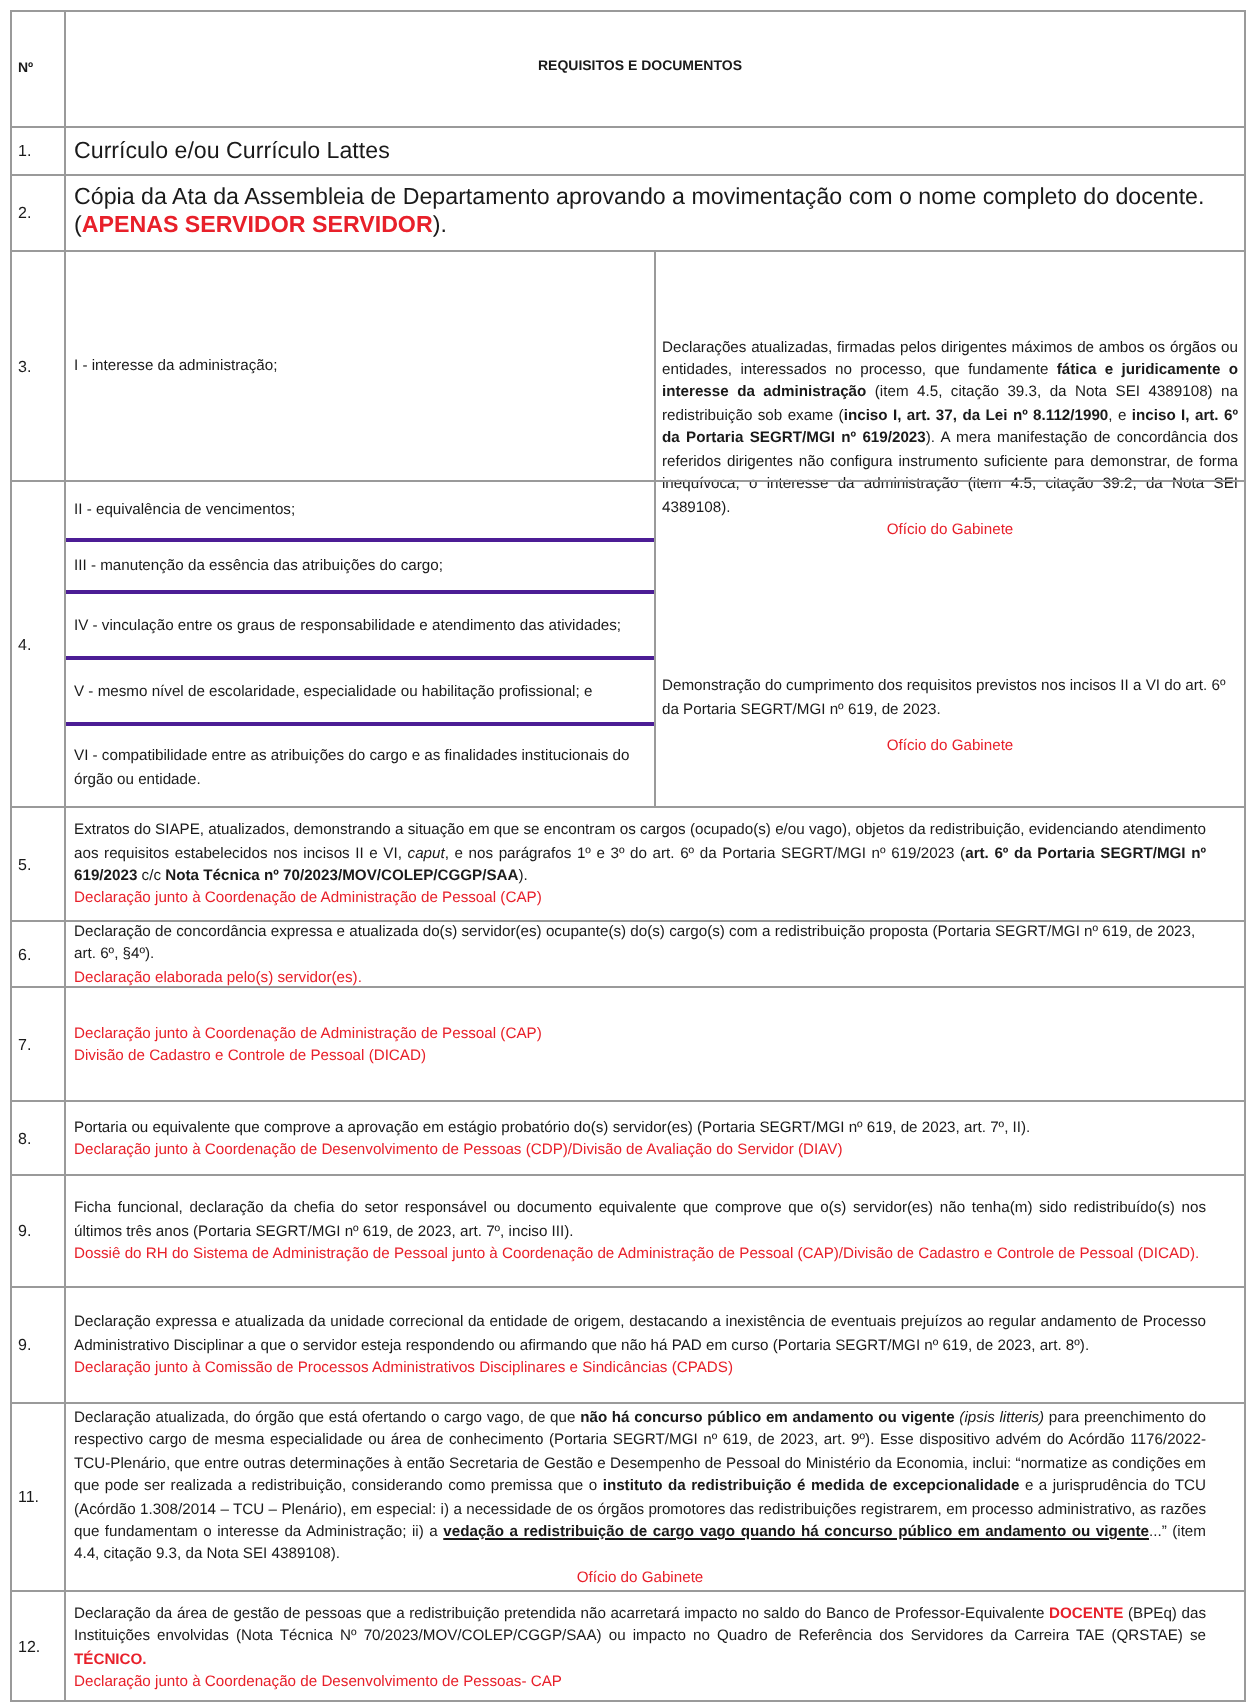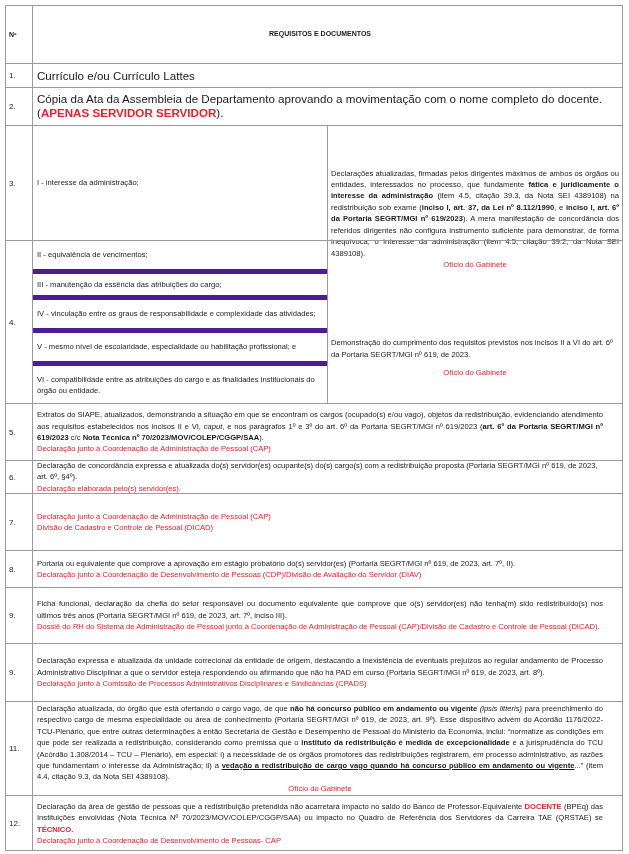--- a/index.html
+++ b/index.html
@@ -13,21 +13,21 @@
   .cell { position:absolute; left:28px; right:16px; top:0; height:100%; box-sizing:border-box;
           padding:2px 4px; display:flex; flex-direction:column; justify-content:center; font-size:7.6px; line-height:11.4px; }
   .just { text-align:justify; }
   .red { color:#e8202a; }
   .b { font-weight:bold; }
   .big { font-size:11.6px; line-height:14px; }
   .hdr { font-size:7px; font-weight:bold; text-align:center; align-items:center; }
   .numhdr { font-weight:bold; font-size:7px; }
   .center { text-align:center; }
   .vdiv { position:absolute; top:0; height:100%; border-left:1px solid #9a9a9a; }
-  .sub { position:absolute; left:28px; width:294px; box-sizing:border-box; border-top:5px solid #4c1d95;
+  .sub { position:absolute; left:28px; width:294px; box-sizing:border-box; border-top:2px solid #4c1d95;
          padding:2px 4px; display:flex; align-items:center; font-size:7.6px; line-height:11.4px; }
   .right { position:absolute; left:322px; right:0; top:0; height:100%; box-sizing:border-box;
            padding:2px 4px; display:flex; flex-direction:column; justify-content:center; font-size:7.6px; line-height:11.4px;margin-top:36px; }
   u { }
   i { font-style:italic; }
 </style>
 </head>
 <body>
 
 <div class="tbl"></div>
@@ -61,21 +61,21 @@
       <span>Declarações atualizadas, firmadas pelos dirigentes máximos de ambos os órgãos ou entidades, interessados no processo, que fundamente </span><span class="b">fática e juridicamente o interesse da administração</span><span> (item 4.5, citação 39.3, da Nota SEI 4389108) na redistribuição sob exame (</span><span class="b">inciso I, art. 37, da Lei nº 8.112/1990</span><span>, e </span><span class="b">inciso I, art. 6º da Portaria SEGRT/MGI nº 619/2023</span><span>). A mera manifestação de concordância dos referidos dirigentes não configura instrumento suficiente para demonstrar, de forma inequívoca, o interesse da administração (item 4.5, citação 39.2, da Nota SEI 4389108).</span>
     </div>
     <div class="red center">Ofício do Gabinete</div>
   </div>
 </div>
 
 <div class="row" style="top:240px;height:163px;">
   <div class="num">4.</div>
   <div class="sub" style="top:0;height:28px;border-top:none;">II - equivalência de vencimentos;</div>
   <div class="sub" style="top:28px;height:26px;">III - manutenção da essência das atribuições do cargo;</div>
-  <div class="sub" style="top:54px;height:33px;">IV - vinculação entre os graus de responsabilidade e complexidade das atividades;</div>
+  <div class="sub" style="top:54px;height:33px;">IV - vinculação entre os graus de responsabilidade e atendimento das atividades;</div>
   <div class="sub" style="top:87px;height:33px;">V - mesmo nível de escolaridade, especialidade ou habilitação profissional; e</div>
   <div class="sub" style="top:120px;height:43px;">VI - compatibilidade entre as atribuições do cargo e as finalidades institucionais do órgão ou entidade.</div>
   <div class="vdiv" style="left:322px;"></div>
   <div class="right">
     <div>Demonstração do cumprimento dos requisitos previstos nos incisos II a VI do art. 6º da Portaria SEGRT/MGI nº 619, de 2023.</div>
     <div class="red center" style="margin-top:7px;">Ofício do Gabinete</div>
   </div>
 </div>
 
 <div class="row" style="top:403px;height:57px;">

